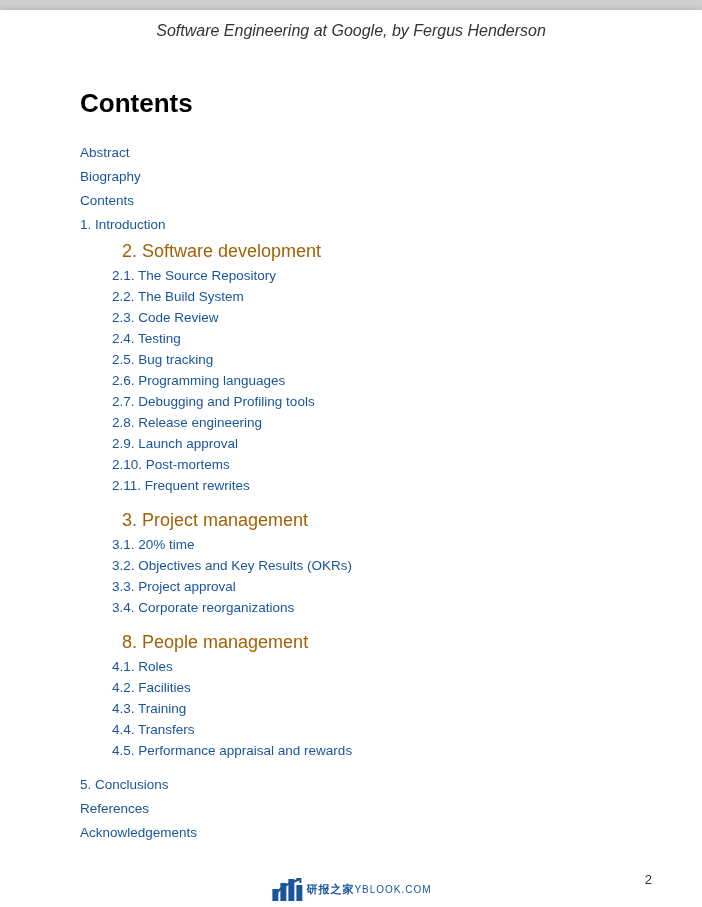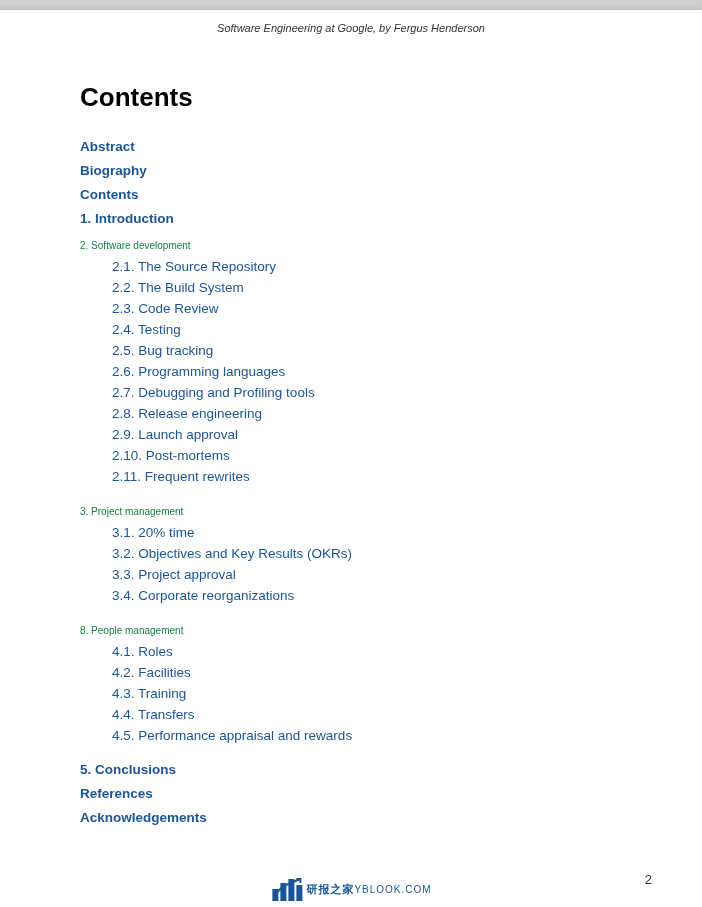--- a/index.html
+++ b/index.html
@@ -20,21 +20,21 @@
       background: #ffffff;
       position: relative;
       padding: 0;
       box-shadow: 0 2px 8px rgba(0,0,0,0.3);
     }
 
     .header {
       text-align: center;
       padding: 12px 20px 8px;
       font-style: italic;
-      font-size: 11px;
+      font-size: 16px;
       color: #333;
       border-bottom: none;
     }
 
     .content {
       padding: 40px 80px 60px 80px;
     }
 
     .title {
       font-size: 26px;
@@ -45,23 +45,24 @@
 
     .toc-section {
       margin-bottom: 16px;
     }
 
     .toc-section-title {
       margin-bottom: 4px;
     }
 
     .toc-section-title a {
-      color: #15803d;
+      color: #a16207;
       text-decoration: none;
-      font-size: 10px;
+      font-size: 18px;
+      margin-left: 42px;
     }
 
     .toc-sub {
       padding-left: 32px;
       margin-bottom: 3px;
     }
 
     .toc-sub a {
       color: #1a5599;
       text-decoration: none;
@@ -69,21 +70,20 @@
     }
 
     .toc-top {
       margin-bottom: 6px;
     }
 
     .toc-top a {
       color: #1a5599;
       text-decoration: none;
       font-size: 13.5px;
-      font-weight: bold;
     }
 
     .page-number {
       position: absolute;
       bottom: 30px;
       right: 50px;
       font-size: 13px;
       color: #333;
     }
 

